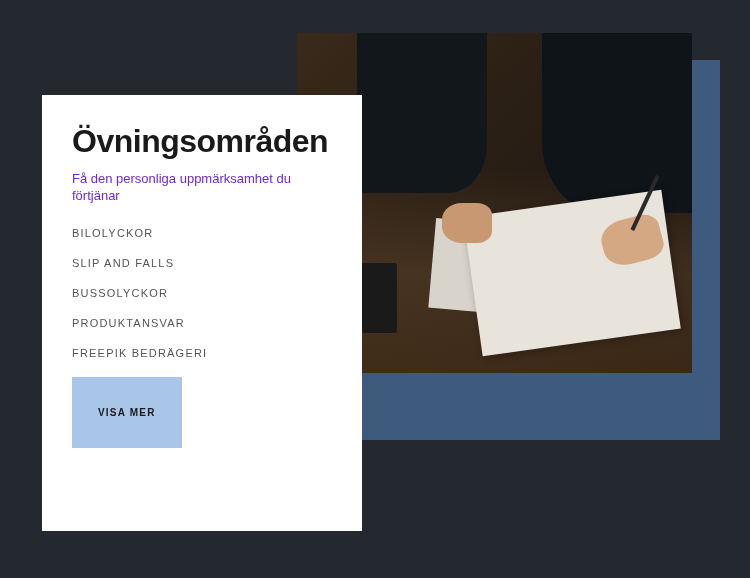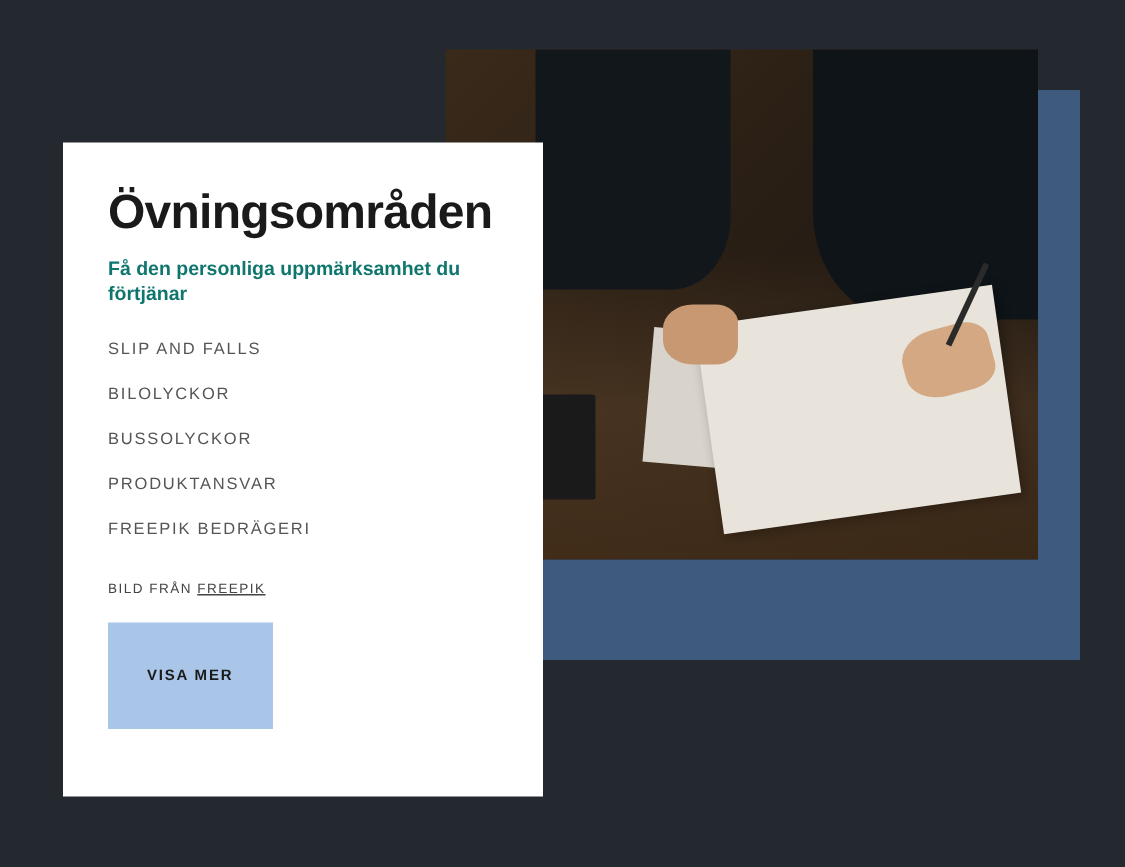--- a/index.html
+++ b/index.html
@@ -123,22 +123,22 @@
 .card h1 {
   font-size: 32px;
   font-weight: 600;
   color: #1a1a1a;
   line-height: 1.15;
   margin-bottom: 10px;
   letter-spacing: -0.5px;
 }
 .card .subtitle {
   font-size: 13px;
-  font-weight: 700;
-  color: #0f766e;
+  font-weight: 400;
+  color: #6d28d9;
   line-height: 1.35;
   margin-bottom: 22px;
 }
 .card ul {
   list-style: none;
 }
 .card ul li {
   font-size: 11px;
   font-weight: 400;
   color: #555;
@@ -181,23 +181,20 @@
   <div class="paper"></div>
   <div class="hand2"></div>
   <div class="hand"></div>
   <div class="pen"></div>
 </div>
 
 <div class="card">
   <h1>Övningsområden</h1>
   <p class="subtitle">Få den personliga uppmärksamhet du förtjänar</p>
   <ul>
+    <li>BILOLYCKOR</li>
     <li>SLIP AND FALLS</li>
-    <li>BILOLYCKOR</li>
     <li>BUSSOLYCKOR</li>
     <li>PRODUKTANSVAR</li>
     <li>FREEPIK BEDRÄGERI</li>
   </ul>
-  <p class="credit">
-    <span>BILD FRÅN </span><a href="#">FREEPIK</a>
-  </p>
   <button class="btn">VISA MER</button>
 </div>
 
 </body></html>

